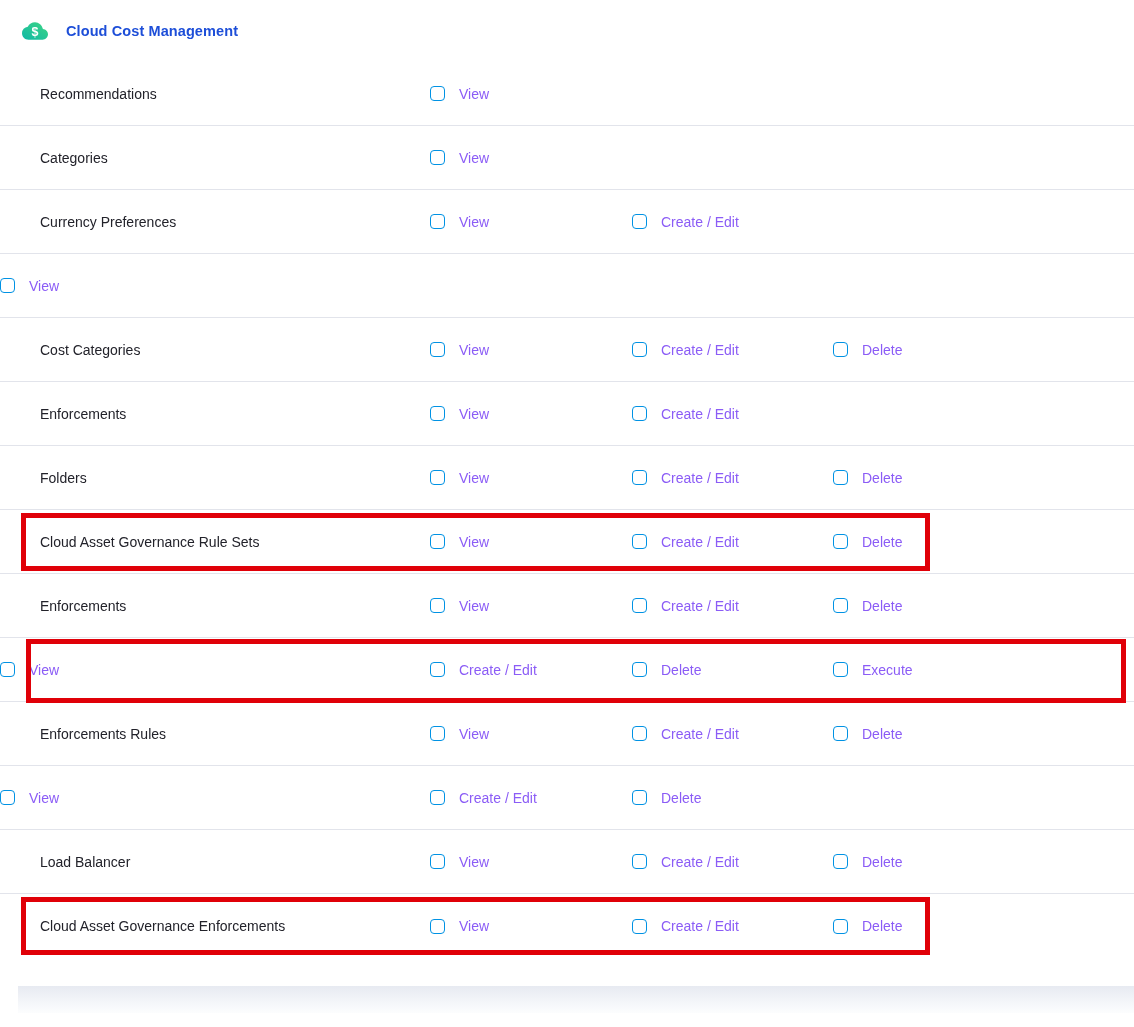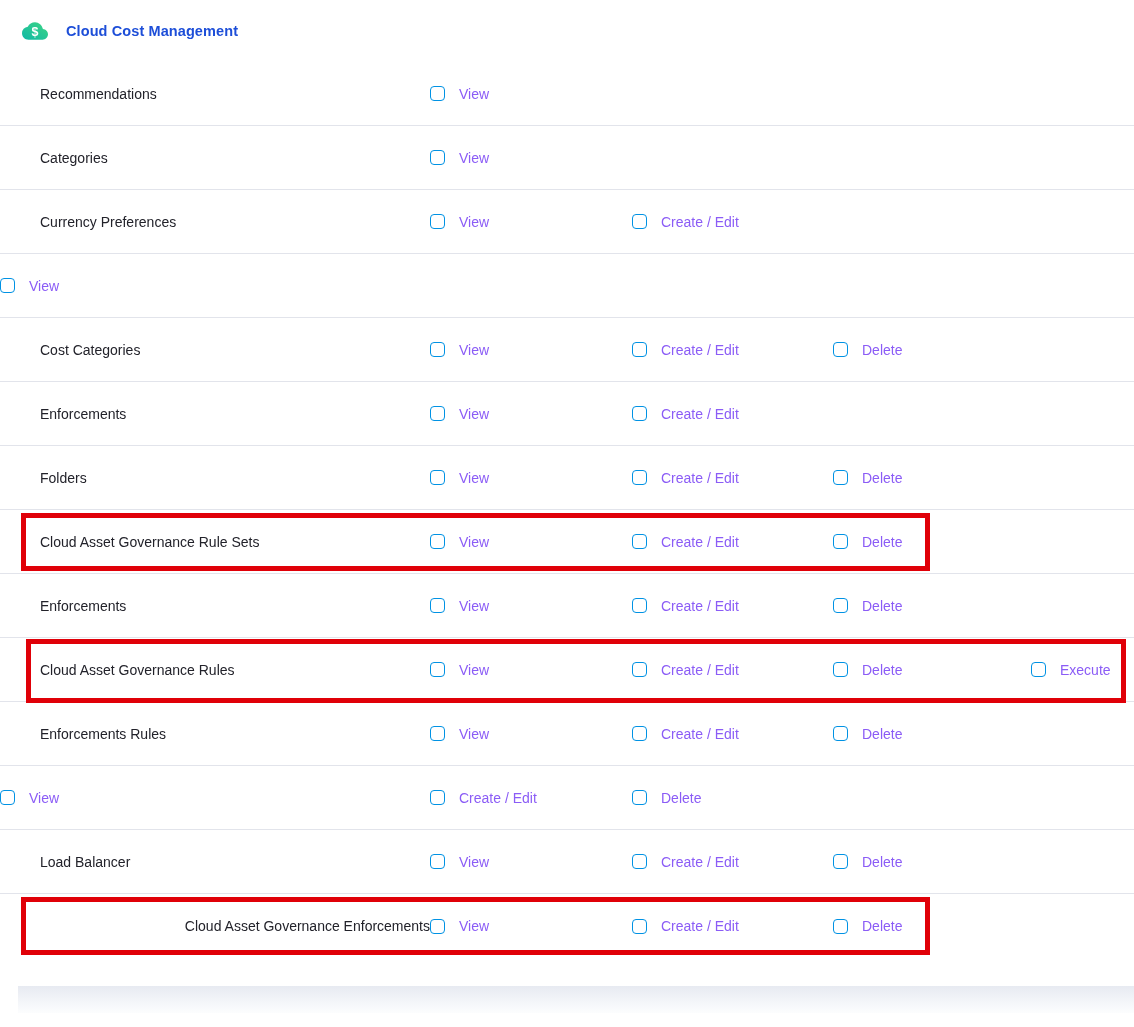--- a/index.html
+++ b/index.html
@@ -26,21 +26,21 @@
   .perm-table{width:1134px;}
   .perm-row{
     position:relative;
     display:grid;
     grid-template-columns:430px 202px 201px 198px 1fr;
     align-items:center;
     height:64px;
     border-bottom:1px solid #e2e4eb;
     box-sizing:border-box;
   }
-  .perm-row:last-child{border-bottom:none;text-align:right;}
+  .perm-row:last-child{border-bottom:none;}
   .resource-cell{
     padding-left:40px;
     font-size:14px;color:#22222a;
   }
   .perm-cell{display:flex;align-items:center;}
   .cb{
     width:15px;height:15px;flex:0 0 auto;
     border:1.5px solid #0092e4;border-radius:4px;
     background:#ffffff;box-sizing:border-box;
     cursor:pointer;
@@ -199,21 +199,20 @@
       <span class="cb"></span>
       <span class="cb-label">Create / Edit</span>
     </div>
     <div class="perm-cell">
       <span class="cb"></span>
       <span class="cb-label">Delete</span>
     </div>
     <div class="perm-cell"></div>
   </div>
       <div class="perm-row">
-    <div class="resource-cell">Cloud Asset Governance Rules</div>
     <div class="perm-cell">
       <span class="cb"></span>
       <span class="cb-label">View</span>
     </div>
     <div class="perm-cell">
       <span class="cb"></span>
       <span class="cb-label">Create / Edit</span>
     </div>
     <div class="perm-cell">
       <span class="cb"></span>

